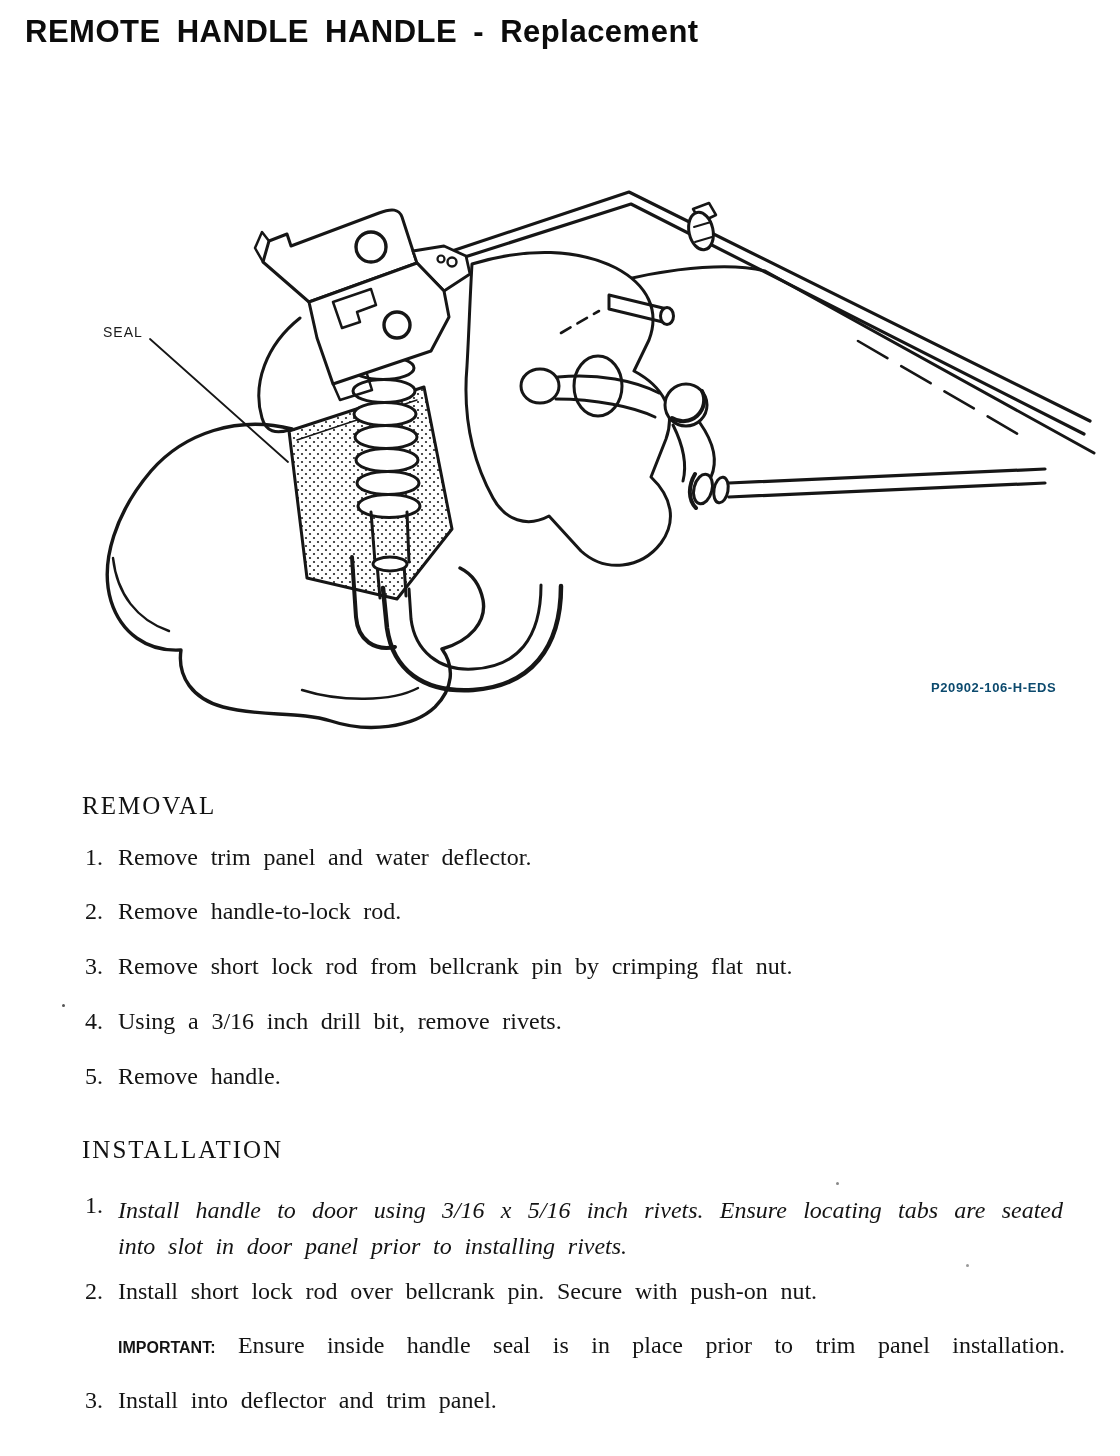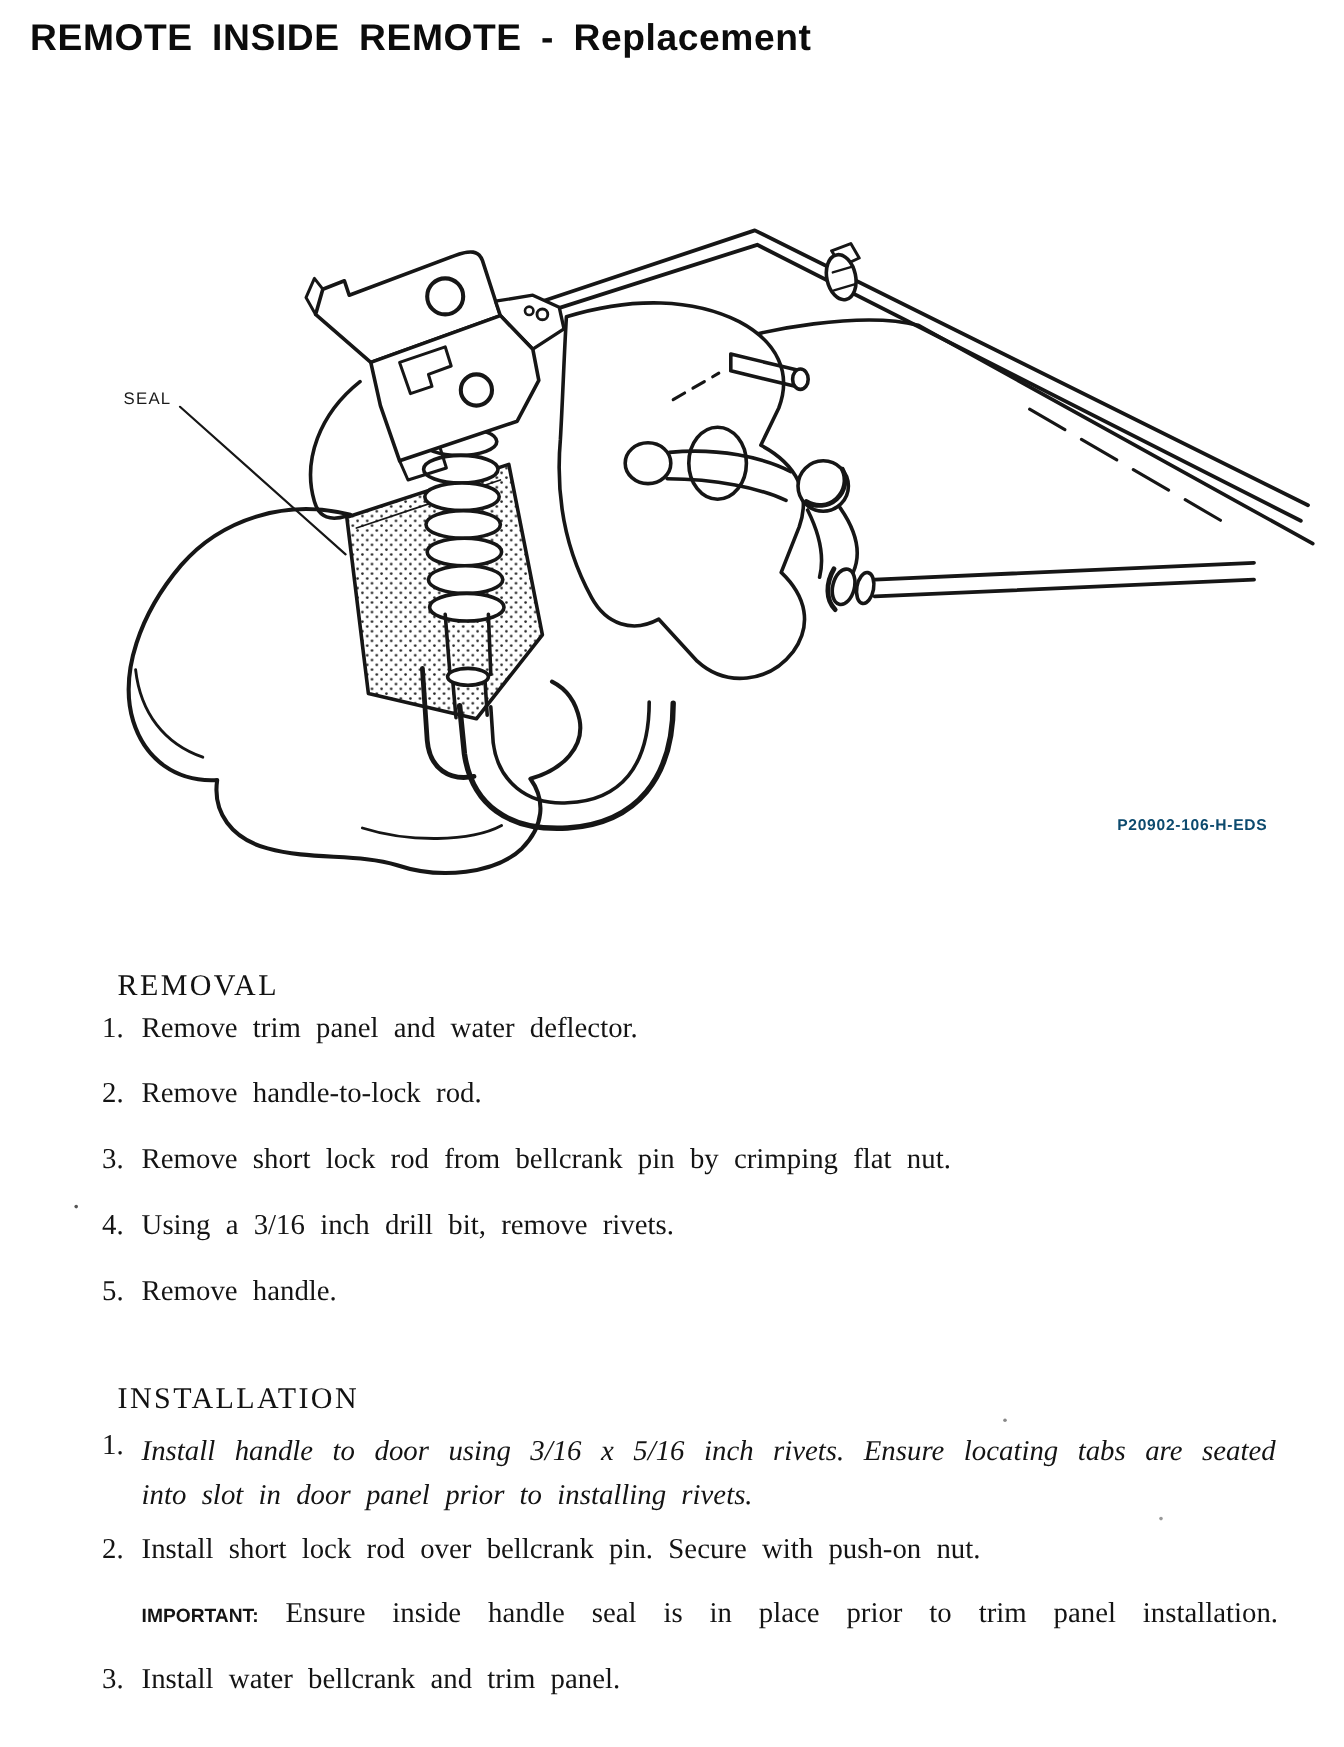--- a/index.html
+++ b/index.html
@@ -7,39 +7,39 @@
         font-family:"Liberation Serif",serif;color:#141414;}
   .title{position:absolute;left:25px;top:14px;margin:0;
          font-family:"Liberation Sans",sans-serif;font-weight:bold;font-size:31px;
          letter-spacing:.5px;word-spacing:7px;color:#0c0c0c;white-space:nowrap;}
   .figure-svg{position:absolute;left:0;top:0;}
   .seal-label{position:absolute;left:103px;top:324px;
               font-family:"Liberation Sans",sans-serif;font-size:14px;letter-spacing:1px;color:#1a1a1a;}
   .caption{position:absolute;left:931px;top:680px;
            font-family:"Liberation Sans",sans-serif;font-weight:bold;font-size:13px;
            letter-spacing:.6px;color:#0c4a6e;white-space:nowrap;}
-  .heading{position:absolute;left:82px;margin:16px;font-weight:400;
+  .heading{position:absolute;left:82px;margin:0;font-weight:400;
            font-size:25px;letter-spacing:2px;color:#121212;white-space:nowrap;}
   .step{position:absolute;left:85px;font-size:24px;word-spacing:.28em;white-space:nowrap;}
   .step .num{display:inline-block;min-width:33px;}
   .step.multi{white-space:normal;}
   .step.multi .num{position:absolute;left:0;top:0;}
   .step.multi .lines{margin-left:33px;width:945px;line-height:36px;font-style:italic;}
   .jline{text-align:justify;text-align-last:justify;}
   .important{position:absolute;left:118px;width:947px;font-size:24px;
              text-align:justify;text-align-last:justify;}
   .important .ilabel{font-family:"Liberation Sans",sans-serif;font-weight:bold;font-size:16px;}
   .speck{position:absolute;width:3px;height:3px;background:#555;border-radius:50%;}
 </style>
 </head>
 <body>
 
 <div class="page">
 
-  <h1 class="title">REMOTE INSIDE REMOTE - Replacement</h1>
+  <h1 class="title">REMOTE HANDLE HANDLE - Replacement</h1>
 
   <svg class="figure-svg" width="1120" height="770" viewBox="0 0 1120 770">
     <defs>
       <pattern id="stip" width="8" height="8" patternUnits="userSpaceOnUse">
         <rect width="8" height="8" fill="#ffffff"></rect>
         <circle cx="2" cy="2" r="1.1" fill="#222"></circle>
         <circle cx="6" cy="6" r="1.1" fill="#222"></circle>
       </pattern>
     </defs>
     <g stroke="#161616" fill="none" stroke-linecap="round" stroke-linejoin="round">
@@ -155,20 +155,20 @@
   <div class="step" style="top:1278px">
     <span class="num">2.</span><span>Install short lock rod over bellcrank pin. Secure with push-on nut.</span>
   </div>
 
   <div class="important" style="top:1332px">
     <span class="ilabel">IMPORTANT:</span>
     <span>Ensure inside handle seal is in place prior to trim panel installation.</span>
   </div>
 
   <div class="step" style="top:1387px">
-    <span class="num">3.</span><span>Install water bellcrank and trim panel.</span>
+    <span class="num">3.</span><span>Install into deflector and trim panel.</span>
   </div>
 
   <div class="speck" style="left:62px;top:1004px"></div>
   <div class="speck" style="left:836px;top:1182px;opacity:.7"></div>
   <div class="speck" style="left:966px;top:1264px;opacity:.6"></div>
 
 </div>
 
 </body></html>

